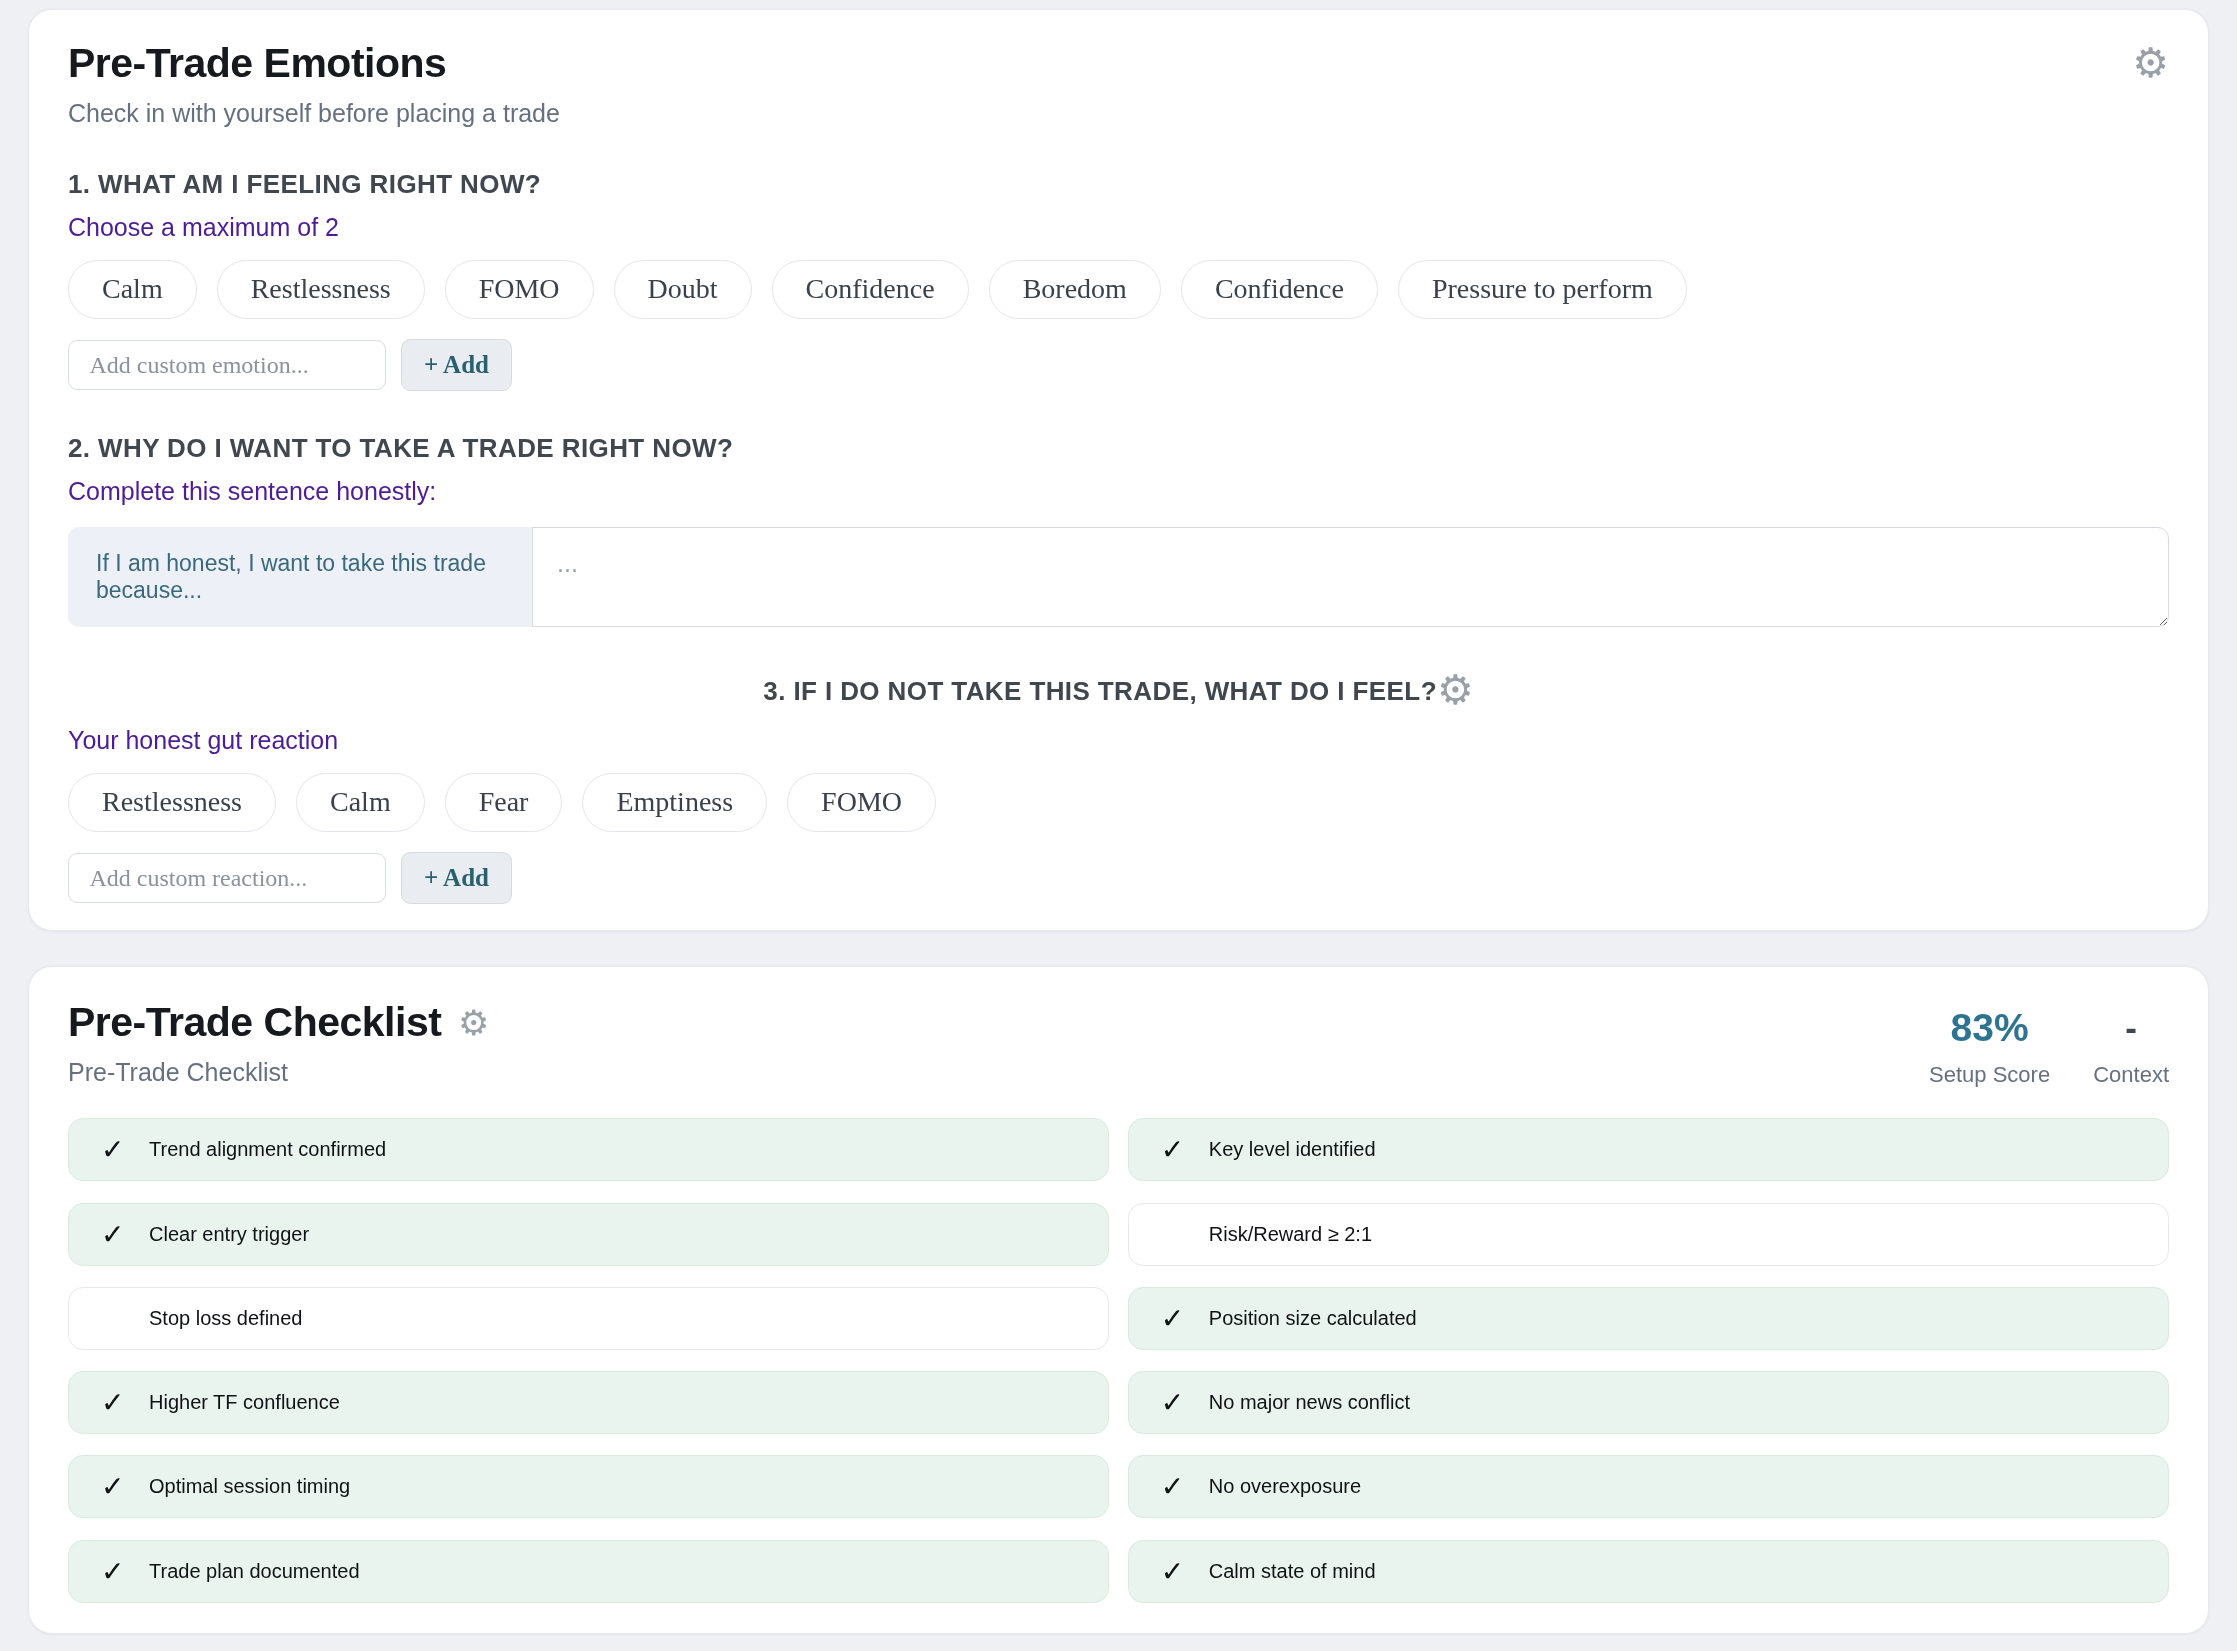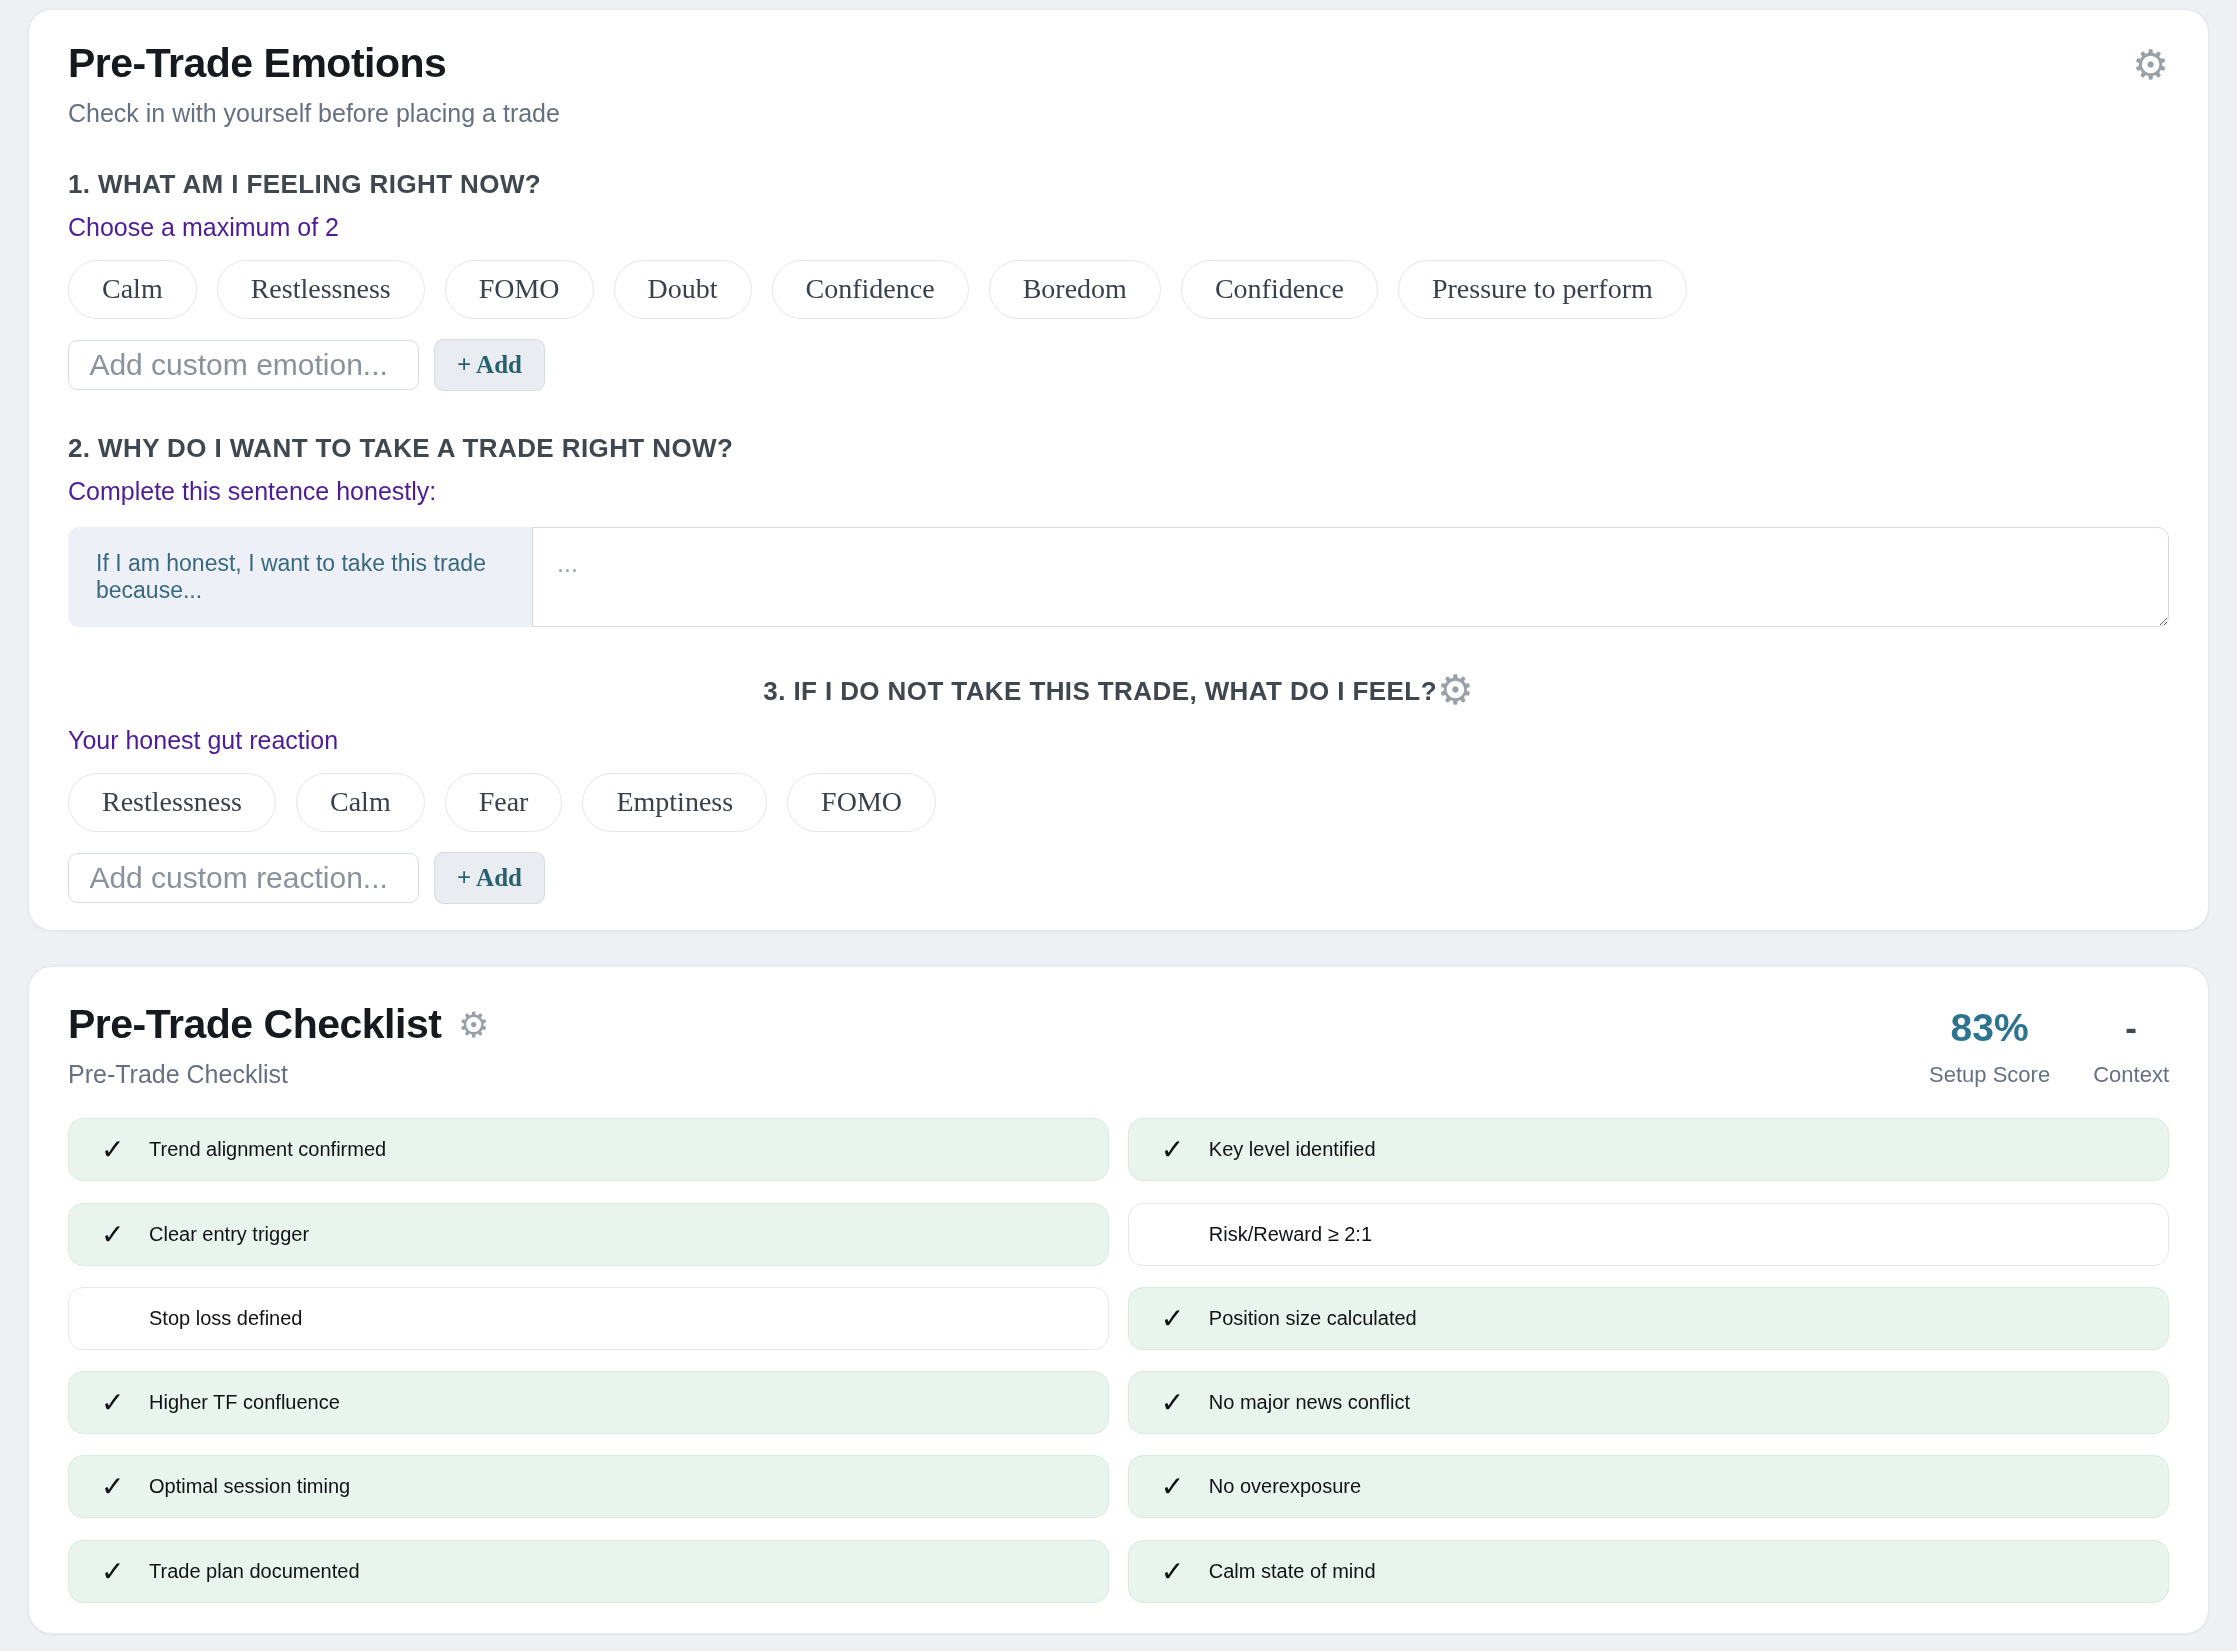--- a/index.html
+++ b/index.html
@@ -21,21 +21,21 @@
     background: #ffffff;
     border: 0.9px solid #e7e9ee;
     border-radius: 24px;
     margin: 0 28px;
     padding: 30px 39px 26px 39px;
     box-shadow: 0 0.9px 2.8px rgba(16,24,40,.05);
   }
   .card.emotions { margin-top: 9.3px; }
   .card.checklist { margin-top: 35px; padding-bottom: 30px; }
 
-  .card-head { display: flex; justify-content: space-between; align-items: flex-end; }
+  .card-head { display: flex; justify-content: space-between; align-items: center; }
   .card-title {
     font-size: 41px; font-weight: 700; color: #16191d;
     letter-spacing: -0.5px; margin: 0; line-height: 46px;
   }
   .gear { font-size: 41px; line-height: 41px; color: #99a0a8; cursor: pointer; user-select: none; }
   .gear.small { font-size: 35px; line-height: 35px; }
   .subtitle { font-size: 25px; color: #667080; margin: 13px 0 0; line-height: 28px; }
 
   .question { margin-top: 43px; }
   .q-head-row { display: flex; justify-content: center; align-items: center; }
@@ -48,24 +48,24 @@
   .options { display: flex; flex-wrap: wrap; gap: 20px; margin-top: 18.6px; }
   .pill {
     height: 59px; padding: 0 33px;
     border: 1.9px solid #e3e6ea; border-radius: 37px; background: #fff;
     font-family: "Liberation Serif", serif; font-size: 28px; color: #3a414b;
     display: inline-flex; align-items: center; cursor: pointer;
   }
 
   .custom-row { display: flex; align-items: center; gap: 15px; margin-top: 20.4px; }
   .custom-input {
-    width: 351px; height: 50px;
+    width: 318px; height: 50px;
     border: 1.9px solid #d8dde3; border-radius: 9.3px;
     padding: 0 20.4px;
-    font-family: Liberation Sans, sans-serif; font-size: 30px; color: #333;
+    font-family: Liberation Serif, serif; font-size: 24px; color: #333;
     outline: none; background: #fff;
   }
   .custom-input::placeholder { color: #8a929c; }
   .add-btn {
     height: 52px; padding: 0 22px;
     background: #e9ecf0; border: 0.9px solid #d6dbe0; border-radius: 9.3px;
     font-family: "Liberation Serif", serif; font-weight: 700; font-size: 25px;
     color: #27606f; cursor: pointer;
   }
 

